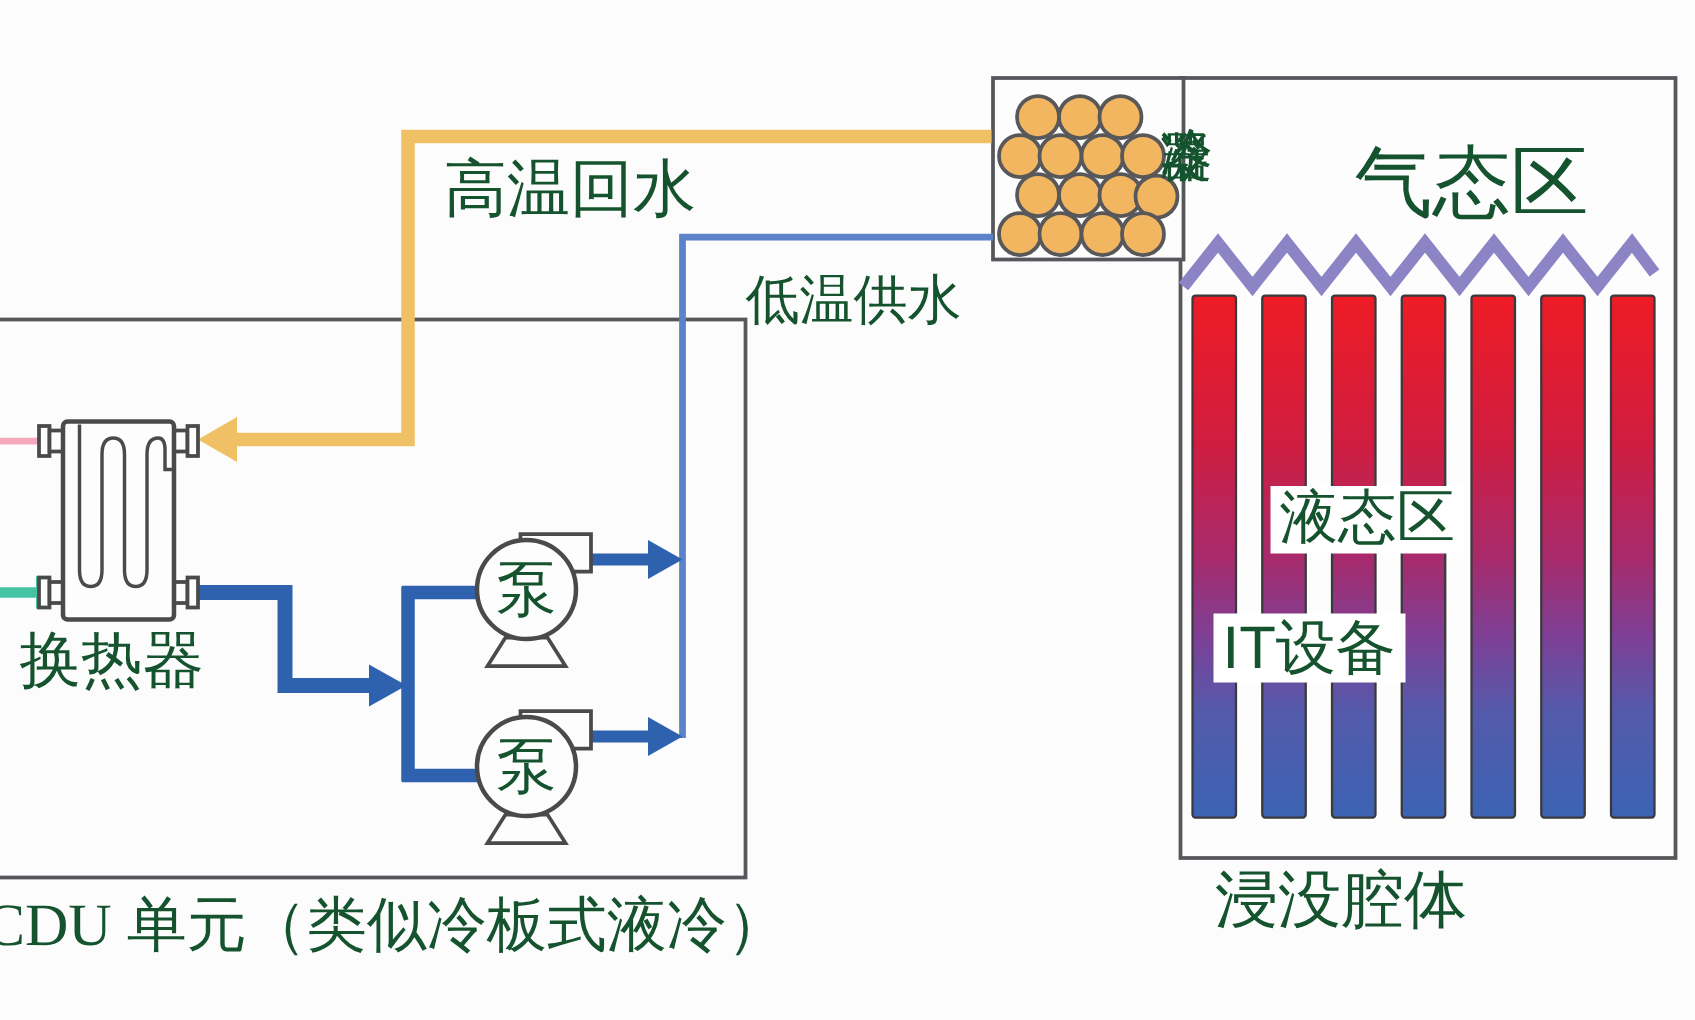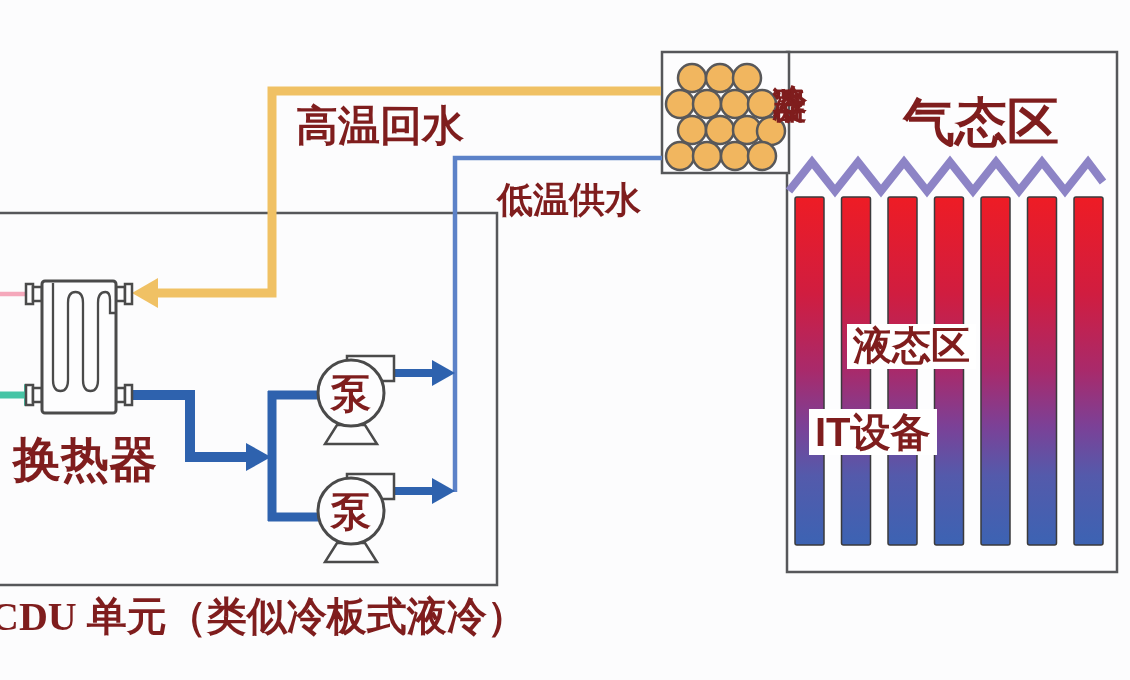--- a/index.html
+++ b/index.html
@@ -1,20 +1,20 @@
 <!DOCTYPE html>
 <html><head>
 <meta charset="utf-8">
 <style>
   html,body{margin:0;padding:0;background:#fcfcfd;}
   #stage{position:relative;width:1130px;height:680px;overflow:hidden;background:#fcfcfd;
          font-family:"Liberation Sans",sans-serif;color:#3f4146;}
   #stage svg{position:absolute;left:0;top:0;}
-  .lbl{position:absolute;white-space:nowrap;line-height:1.05;color:#7f1d1d;
-       font-family:"Liberation Sans",sans-serif;font-weight:700;}
+  .lbl{position:absolute;white-space:nowrap;line-height:1.05;color:#14532d;
+       font-family:"Liberation Sans",sans-serif;font-weight:400;}
   .lbl.boxed{background:#ffffff;padding:2px 6px;}
   .lbl.vertical{writing-mode:vertical-rl;text-orientation:upright;letter-spacing:2px;white-space:normal;}
   .lbl.serif{font-family:"Liberation Serif",serif;}
 </style>
 </head>
 <body>
 
 <div id="stage">
 
 <svg width="1130" height="680" viewBox="0 0 1130 680">
@@ -115,18 +115,19 @@
     <circle cx="351" cy="511" r="33" stroke-width="3"></circle>
   </g>
 </svg>
 
 <div class="lbl" style="left:296px;top:104px;font-size:42px;">高温回水</div>
 <div class="lbl" style="left:497px;top:181px;font-size:36px;">低温供水</div>
 <div class="lbl vertical" style="left:771px;top:57px;font-size:35px;height:122px;">冷凝器</div>
 <div class="lbl" style="left:903px;top:95px;font-size:52px;">气态区</div>
 <div class="lbl boxed" style="left:847px;top:324px;font-size:39px;">液态区</div>
 <div class="lbl boxed" style="left:809px;top:409px;font-size:40px;">IT设备</div>
-<div class="lbl" style="left:13px;top:419px;font-size:48px;margin-top:16px;">换热器</div>
+<div class="lbl" style="left:810px;top:578px;font-size:42px;">浸没腔体</div>
+<div class="lbl" style="left:13px;top:419px;font-size:41px;">换热器</div>
 <div class="lbl serif" style="left:-10px;top:596px;font-size:40px;">CDU 单元（类似冷板式液冷）</div>
 <div class="lbl" style="left:331px;top:372px;font-size:40px;">泵</div>
 <div class="lbl" style="left:331px;top:490px;font-size:40px;">泵</div>
 
 </div>
 
 </body></html>

